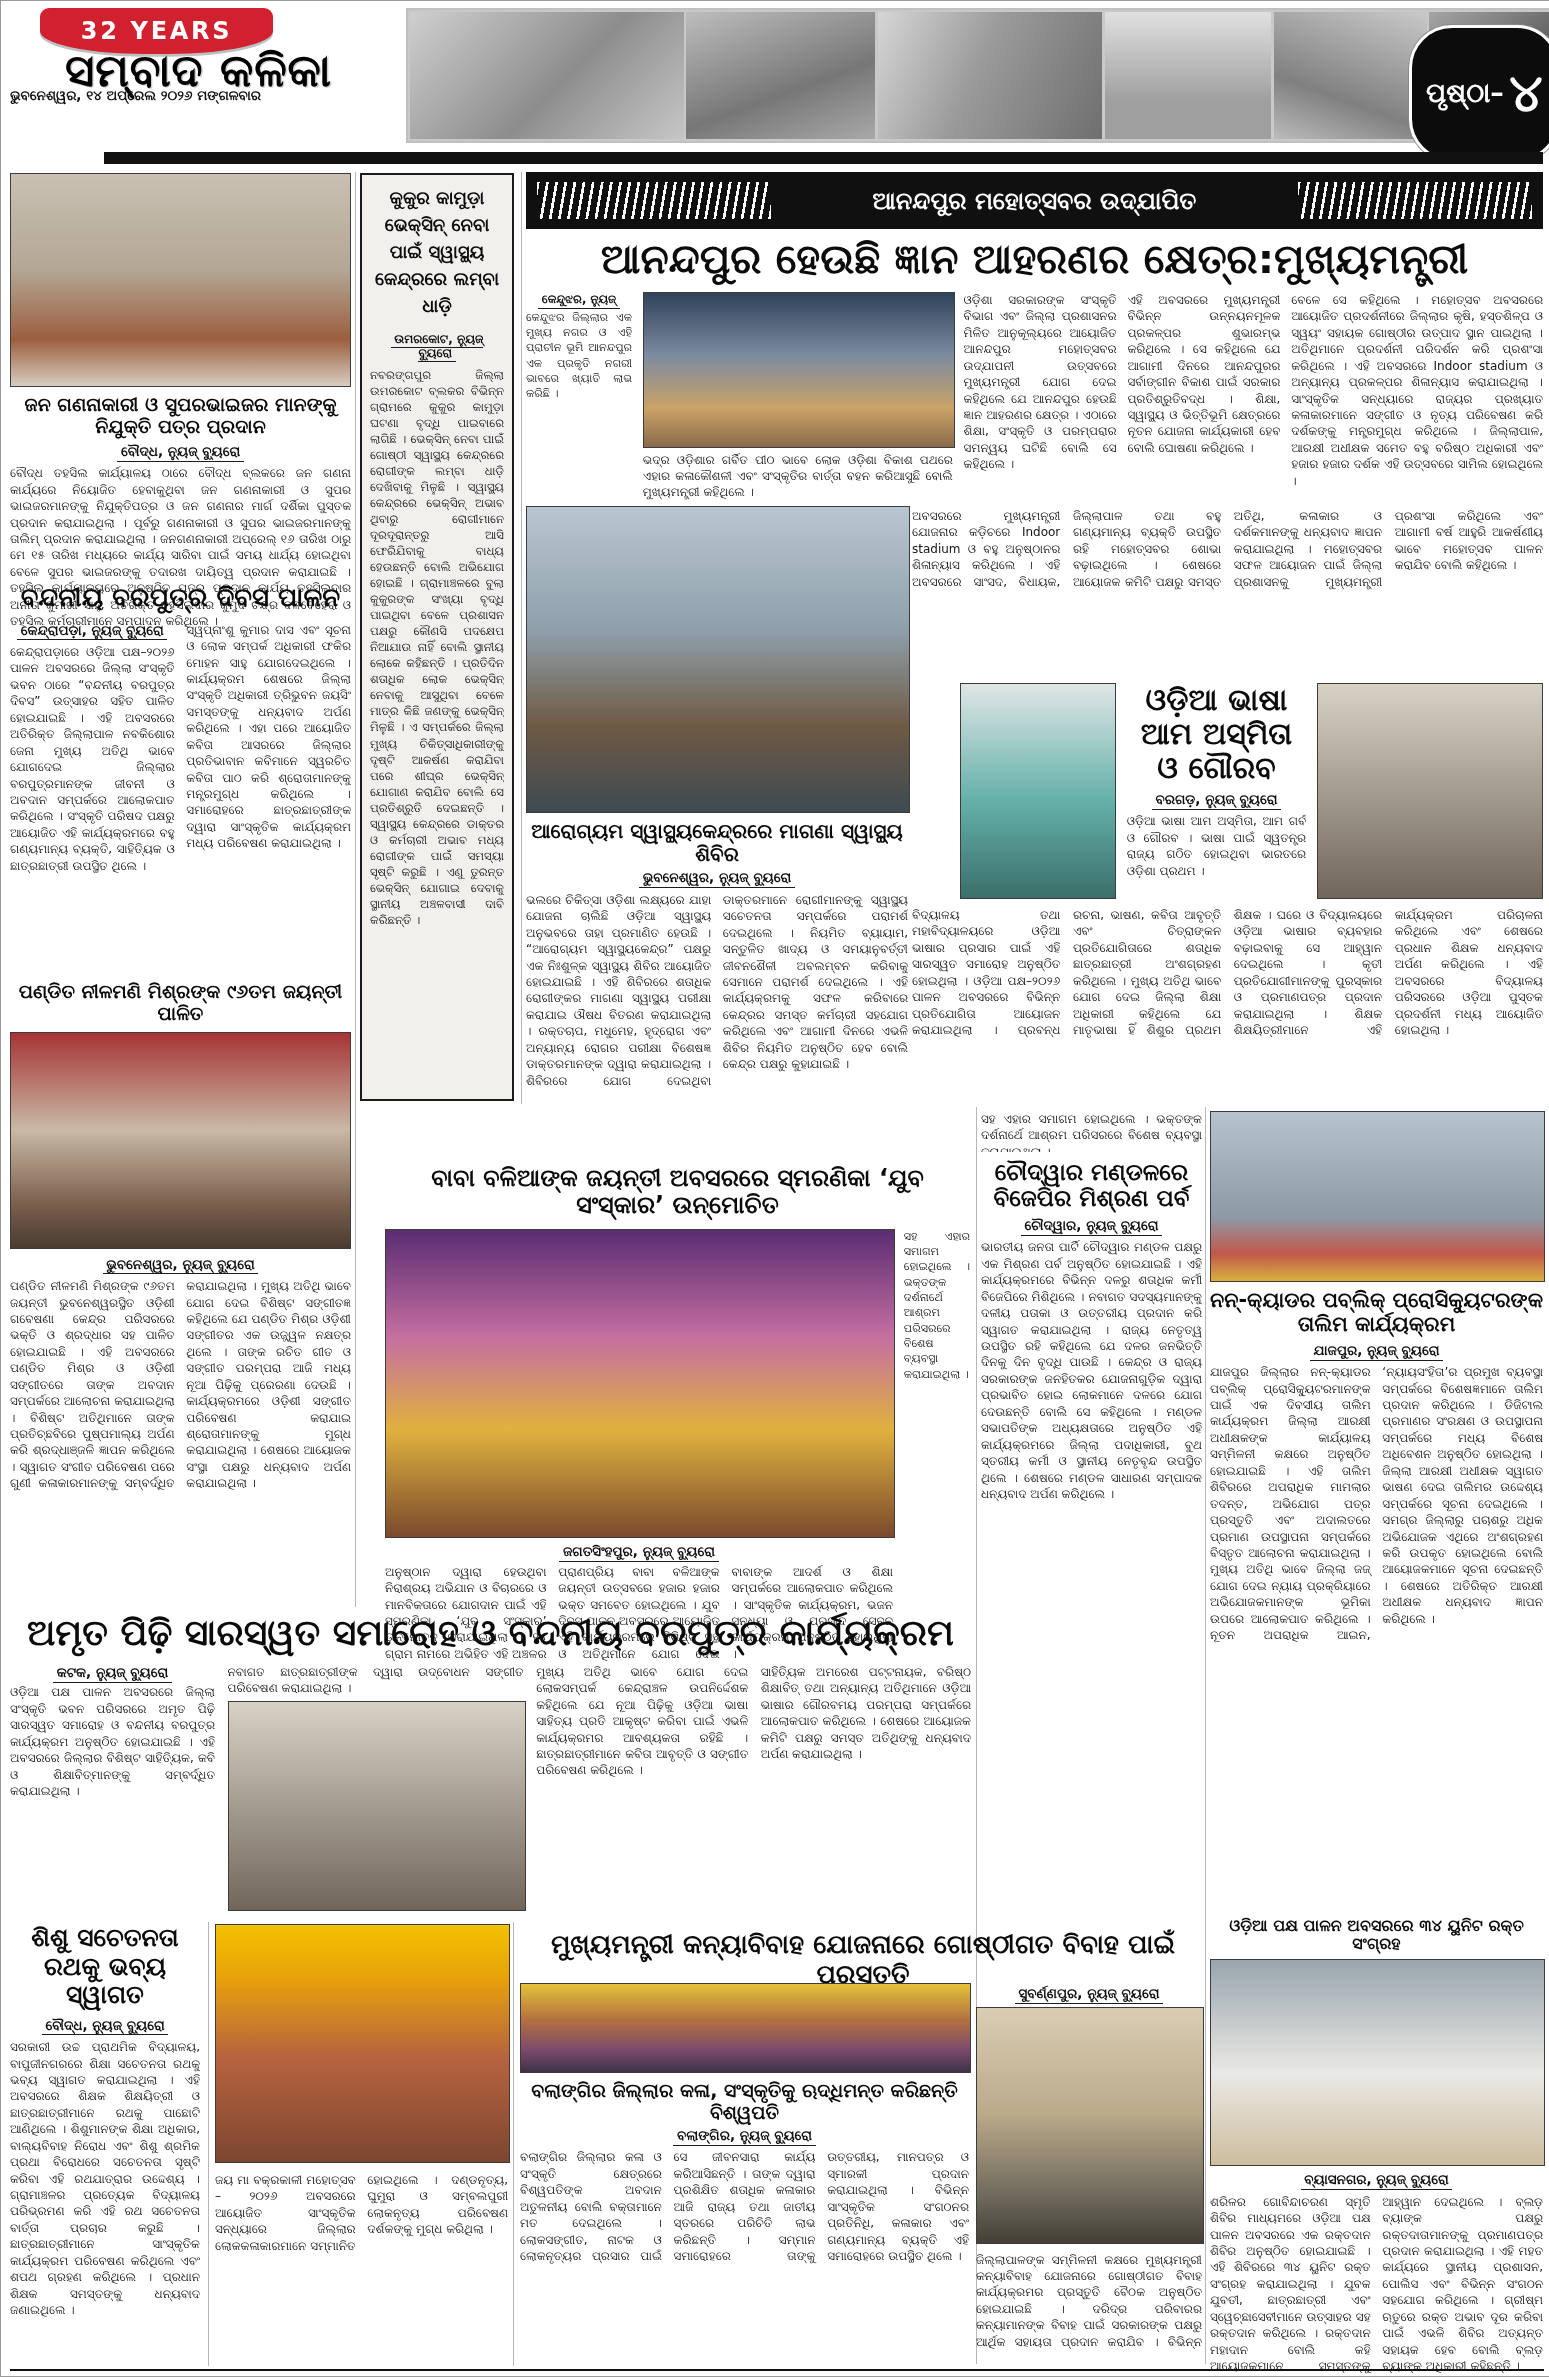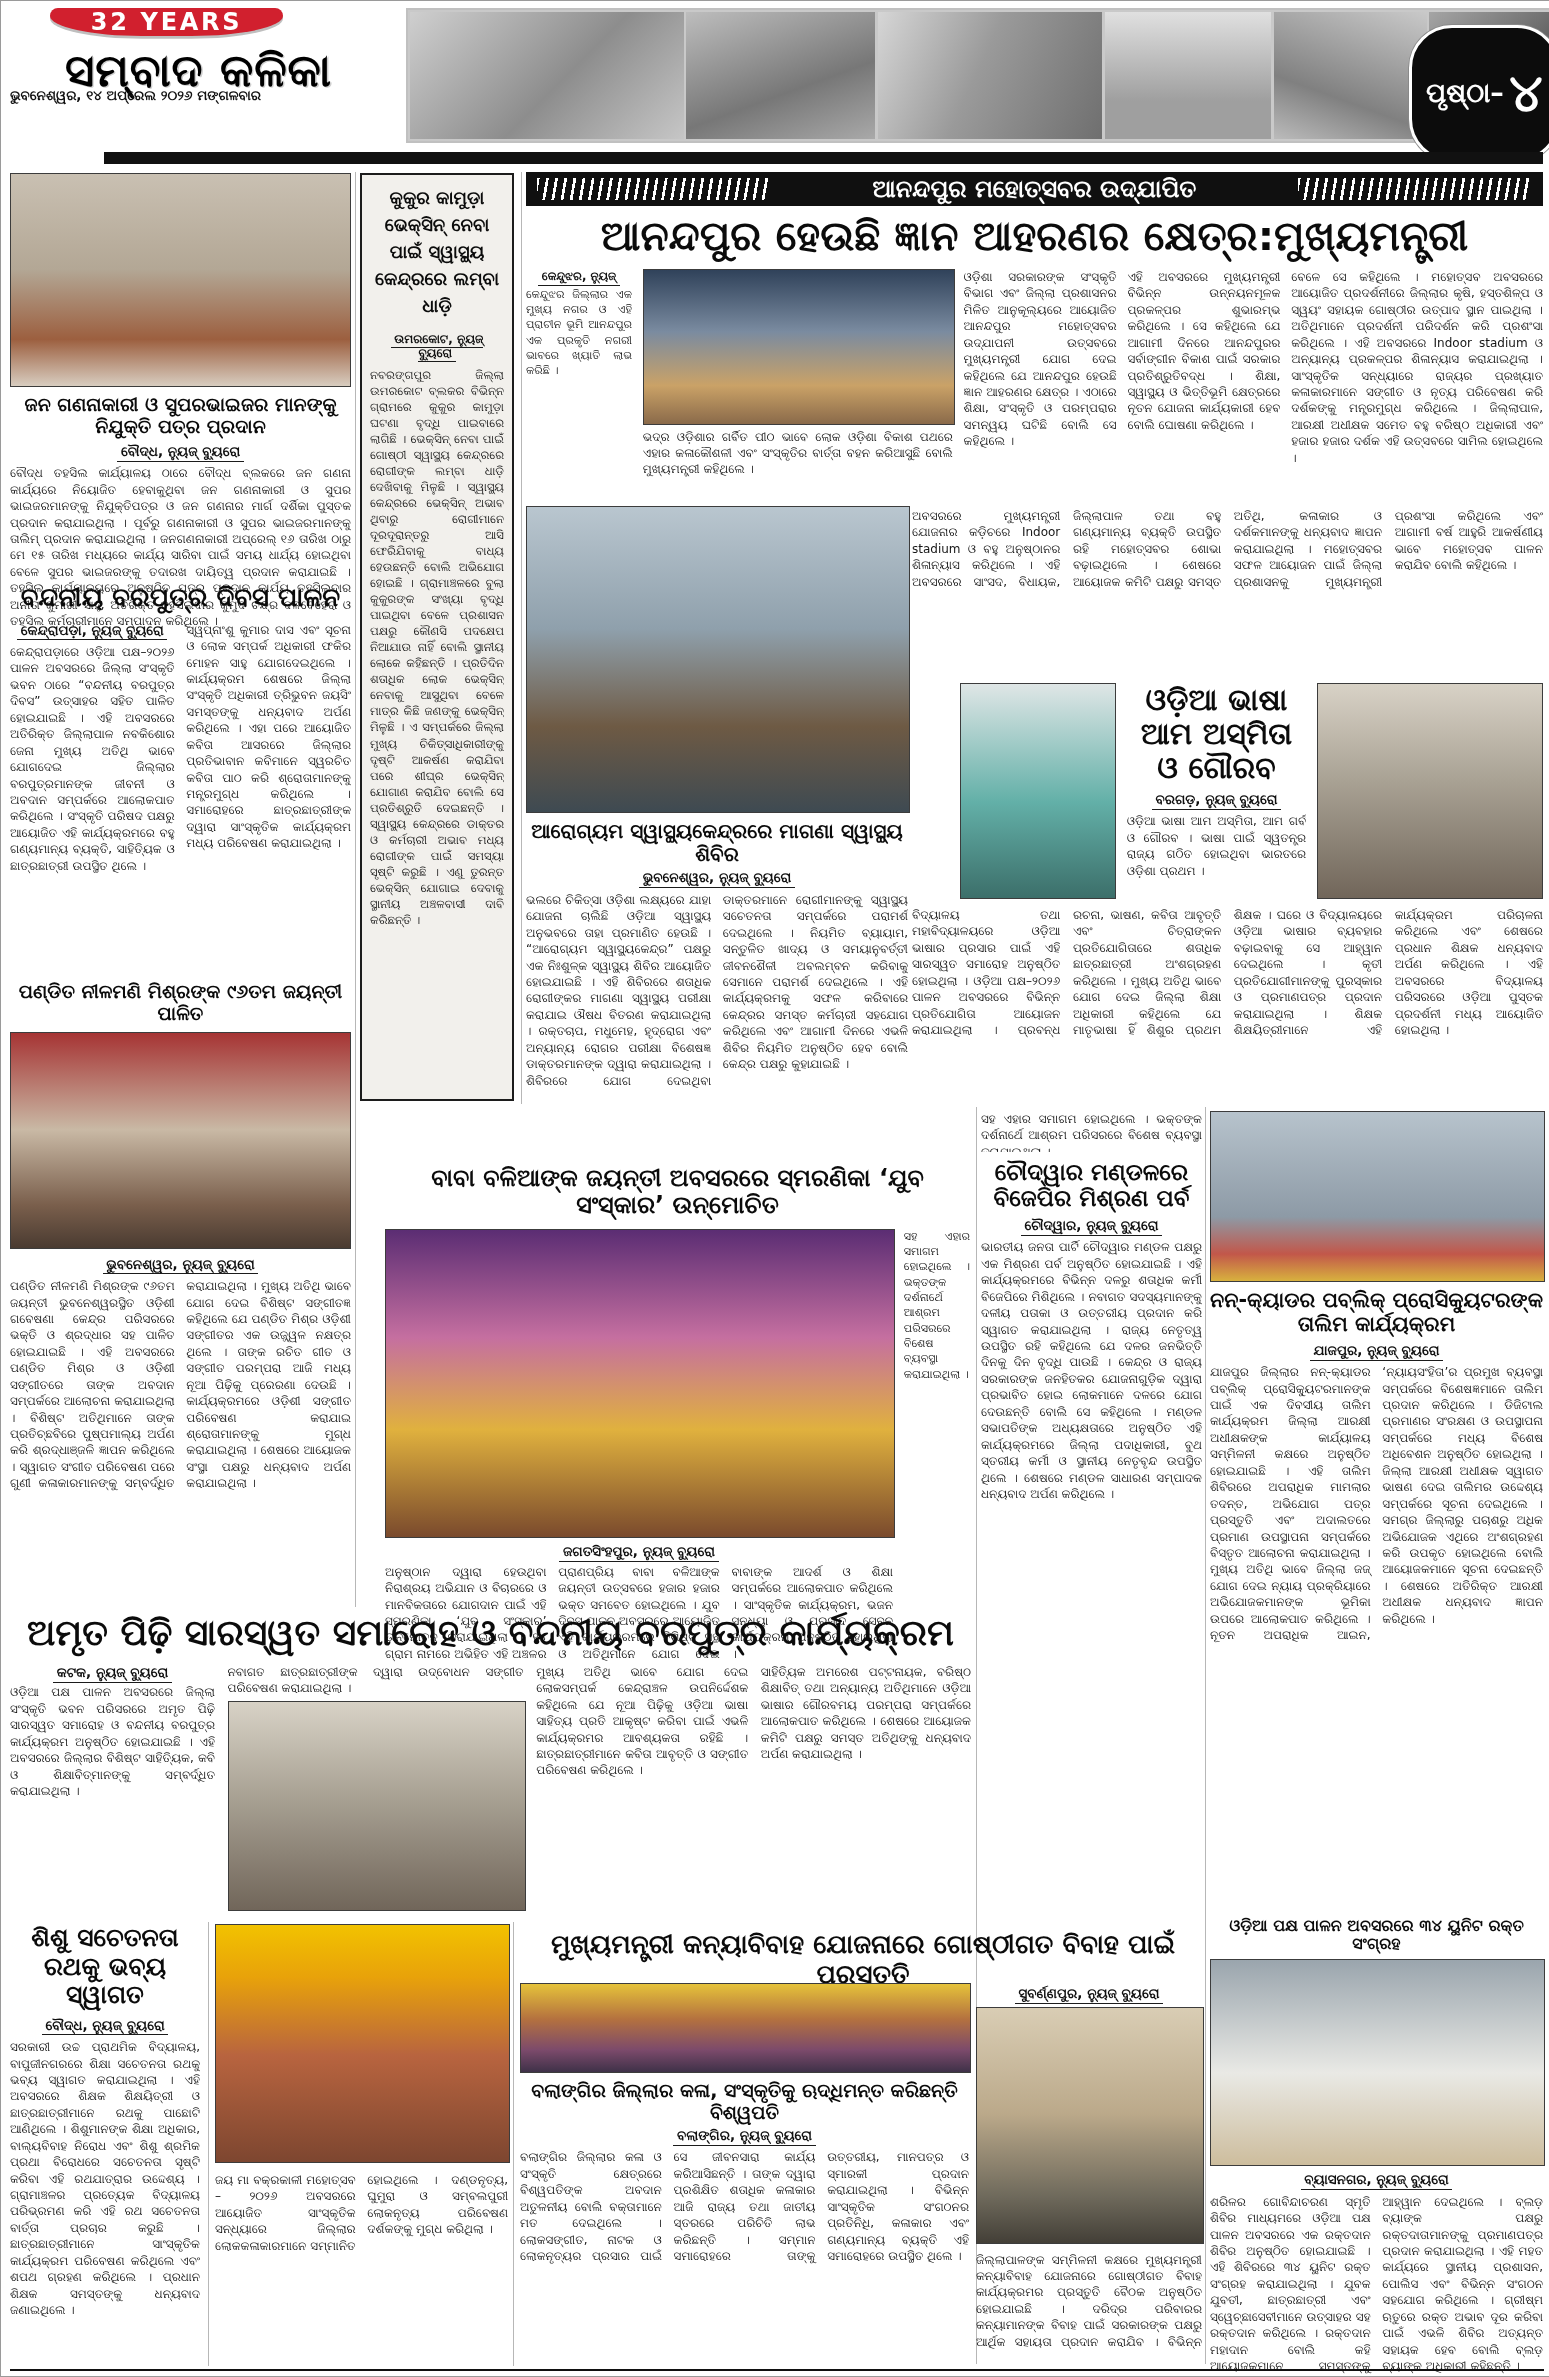--- a/index.html
+++ b/index.html
@@ -54,21 +54,21 @@
   .hrule{background:#111;}
   .boxart{border:2.2px solid #1c1c1c;background:#f2f0ec;}
   .strip{background:#c9c9c9;border:2.7px solid #c0c0c0;display:flex;gap:2.7px;padding:1.8px;margin-left:28px;}
   .strip > div{height:100%;}
 </style>
 </head>
 <body>
 
 <div class="page">
 
-  <div class="abs ribbon" style="left:49px;top:7.2px;width:233px;height:28px;">
+  <div class="abs ribbon" style="left:39px;top:7.2px;width:233px;height:46px;">
     <span>32 YEARS</span>
   </div>
   <div class="abs logo" style="left:27px;top:43px;width:341px;height:47px;font-size:45px;text-align:center;white-space:nowrap;">ସମ୍ବାଦ କଳିକା</div>
   <div class="abs" style="left:9px;top:86px;width:359px;font-size:13.5px;font-weight:700;color:#111;">ଭୁବନେଶ୍ୱର, ୧୪ ଅପ୍ରେଲ ୨୦୨୬ ମଙ୍ଗଳବାର</div>
 
   <div class="abs strip" style="left:377px;top:7.2px;width:1165px;height:135px;">
     <div class="p-gray1" style="width:274px;"></div>
     <div class="p-gray2" style="width:189px;"></div>
     <div class="p-gray3" style="width:224px;"></div>
     <div class="p-gray4" style="width:166px;"></div>
@@ -114,21 +114,21 @@
     <div class="bodytxt cols2" style="height:341px;margin-top:5.4px;">ପଣ୍ଡିତ ନୀଳମଣି ମିଶ୍ରଙ୍କ ୯୬ତମ ଜୟନ୍ତୀ ଭୁବନେଶ୍ୱରସ୍ଥିତ ଓଡ଼ିଶୀ ଗବେଷଣା କେନ୍ଦ୍ର ପରିସରରେ ଭକ୍ତି ଓ ଶ୍ରଦ୍ଧାର ସହ ପାଳିତ ହୋଇଯାଇଛି । ଏହି ଅବସରରେ ପଣ୍ଡିତ ମିଶ୍ର ଓ ଓଡ଼ିଶୀ ସଙ୍ଗୀତରେ ତାଙ୍କ ଅବଦାନ ସମ୍ପର୍କରେ ଆଲୋଚନା କରାଯାଇଥିଲା । ବିଶିଷ୍ଟ ଅତିଥିମାନେ ତାଙ୍କ ପ୍ରତିଚ୍ଛବିରେ ପୁଷ୍ପମାଲ୍ୟ ଅର୍ପଣ କରି ଶ୍ରଦ୍ଧାଞ୍ଜଳି ଜ୍ଞାପନ କରିଥିଲେ । ସ୍ୱାଗତ ସଂଗୀତ ପରିବେଷଣ ପରେ ଗୁଣୀ କଳାକାରମାନଙ୍କୁ ସମ୍ବର୍ଦ୍ଧିତ କରାଯାଇଥିଲା । ମୁଖ୍ୟ ଅତିଥି ଭାବେ ଯୋଗ ଦେଇ ବିଶିଷ୍ଟ ସଙ୍ଗୀତଜ୍ଞ କହିଥିଲେ ଯେ ପଣ୍ଡିତ ମିଶ୍ର ଓଡ଼ିଶୀ ସଙ୍ଗୀତର ଏକ ଉଜ୍ଜ୍ୱଳ ନକ୍ଷତ୍ର ଥିଲେ । ତାଙ୍କ ରଚିତ ଗୀତ ଓ ସଙ୍ଗୀତ ପରମ୍ପରା ଆଜି ମଧ୍ୟ ନୂଆ ପିଢ଼ିକୁ ପ୍ରେରଣା ଦେଉଛି । କାର୍ଯ୍ୟକ୍ରମରେ ଓଡ଼ିଶୀ ସଙ୍ଗୀତ ପରିବେଷଣ କରାଯାଇ ଶ୍ରୋତାମାନଙ୍କୁ ମୁଗ୍ଧ କରାଯାଇଥିଲା । ଶେଷରେ ଆୟୋଜକ ସଂସ୍ଥା ପକ୍ଷରୁ ଧନ୍ୟବାଦ ଅର୍ପଣ କରାଯାଇଥିଲା ।</div>
   </div>
 
   <div class="abs boxart" style="left:359px;top:172px;width:154px;height:928px;padding:9px 8px;">
     <div class="headline" style="font-size:18px;text-align:center;line-height:1.5;">କୁକୁର କାମୁଡ଼ା ଭେକ୍ସିନ୍ ନେବା ପାଇଁ ସ୍ୱାସ୍ଥ୍ୟ କେନ୍ଦ୍ରରେ ଲମ୍ବା ଧାଡ଼ି</div>
     <div class="byline" style="font-size:12px;margin-top:12.6px;"><u>ଉମରକୋଟ, ନ୍ୟୁଜ୍ ବ୍ୟୁରୋ</u></div>
     <div class="bodytxt" style="font-size:11.7px;height:745px;margin-top:7.2px;">ନବରଙ୍ଗପୁର ଜିଲ୍ଲା ଉମରକୋଟ ବ୍ଲକର ବିଭିନ୍ନ ଗ୍ରାମରେ କୁକୁର କାମୁଡ଼ା ଘଟଣା ବୃଦ୍ଧି ପାଇବାରେ ଲାଗିଛି । ଭେକ୍ସିନ୍ ନେବା ପାଇଁ ଗୋଷ୍ଠୀ ସ୍ୱାସ୍ଥ୍ୟ କେନ୍ଦ୍ରରେ ରୋଗୀଙ୍କ ଲମ୍ବା ଧାଡ଼ି ଦେଖିବାକୁ ମିଳୁଛି । ସ୍ୱାସ୍ଥ୍ୟ କେନ୍ଦ୍ରରେ ଭେକ୍ସିନ୍ ଅଭାବ ଥିବାରୁ ରୋଗୀମାନେ ଦୂରଦୂରାନ୍ତରୁ ଆସି ଫେରିଯିବାକୁ ବାଧ୍ୟ ହେଉଛନ୍ତି ବୋଲି ଅଭିଯୋଗ ହୋଇଛି । ଗ୍ରାମାଞ୍ଚଳରେ ବୁଲା କୁକୁରଙ୍କ ସଂଖ୍ୟା ବୃଦ୍ଧି ପାଇଥିବା ବେଳେ ପ୍ରଶାସନ ପକ୍ଷରୁ କୌଣସି ପଦକ୍ଷେପ ନିଆଯାଉ ନାହିଁ ବୋଲି ସ୍ଥାନୀୟ ଲୋକେ କହିଛନ୍ତି । ପ୍ରତିଦିନ ଶତାଧିକ ଲୋକ ଭେକ୍ସିନ୍ ନେବାକୁ ଆସୁଥିବା ବେଳେ ମାତ୍ର କିଛି ଜଣଙ୍କୁ ଭେକ୍ସିନ୍ ମିଳୁଛି । ଏ ସମ୍ପର୍କରେ ଜିଲ୍ଲା ମୁଖ୍ୟ ଚିକିତ୍ସାଧିକାରୀଙ୍କୁ ଦୃଷ୍ଟି ଆକର୍ଷଣ କରାଯିବା ପରେ ଶୀଘ୍ର ଭେକ୍ସିନ୍ ଯୋଗାଣ କରାଯିବ ବୋଲି ସେ ପ୍ରତିଶ୍ରୁତି ଦେଇଛନ୍ତି । ସ୍ୱାସ୍ଥ୍ୟ କେନ୍ଦ୍ରରେ ଡାକ୍ତର ଓ କର୍ମଚାରୀ ଅଭାବ ମଧ୍ୟ ରୋଗୀଙ୍କ ପାଇଁ ସମସ୍ୟା ସୃଷ୍ଟି କରୁଛି । ଏଣୁ ତୁରନ୍ତ ଭେକ୍ସିନ୍ ଯୋଗାଇ ଦେବାକୁ ସ୍ଥାନୀୟ ଅଞ୍ଚଳବାସୀ ଦାବି କରିଛନ୍ତି ।</div>
   </div>
 
   <div class="abs" style="left:525px;top:171px;width:1017px;">
-    <div class="kicker" style="height:34px;font-size:24px;">
+    <div class="kicker" style="height:57px;font-size:24px;">
       <span>ଆନନ୍ଦପୁର ମହୋତ୍ସବର ଉଦ୍‌ଯାପିତ</span>
     </div>
     <div class="headline" style="font-size:41px;text-align:center;margin-top:7.2px;">ଆନନ୍ଦପୁର ହେଉଛି ଜ୍ଞାନ ଆହରଣର କ୍ଷେତ୍ର:ମୁଖ୍ୟମନ୍ତ୍ରୀ</div>
     <div style="display:flex;gap:10.8px;margin-top:9px;height:226px;">
       <div style="width:106px;">
         <div class="byline" style="font-size:11.7px;"><u>କେନ୍ଦୁଝର, ନ୍ୟୁଜ୍</u></div>
         <div class="bodytxt" style="font-size:11.2px;height:198px;margin-top:3.6px;">କେନ୍ଦୁଝର ଜିଲ୍ଲାର ଏକ ମୁଖ୍ୟ ନଗର ଓ ଏହି ପ୍ରାଚୀନ ଭୂମି ଆନନ୍ଦପୁର ଏକ ପ୍ରକୃତି ନଗରୀ ଭାବରେ ଖ୍ୟାତି ଲାଭ କରିଛି ।</div>
       </div>
       <div style="width:310px;">
         <div class="photo p-stagefar" style="width:310px;height:154px;"></div>

